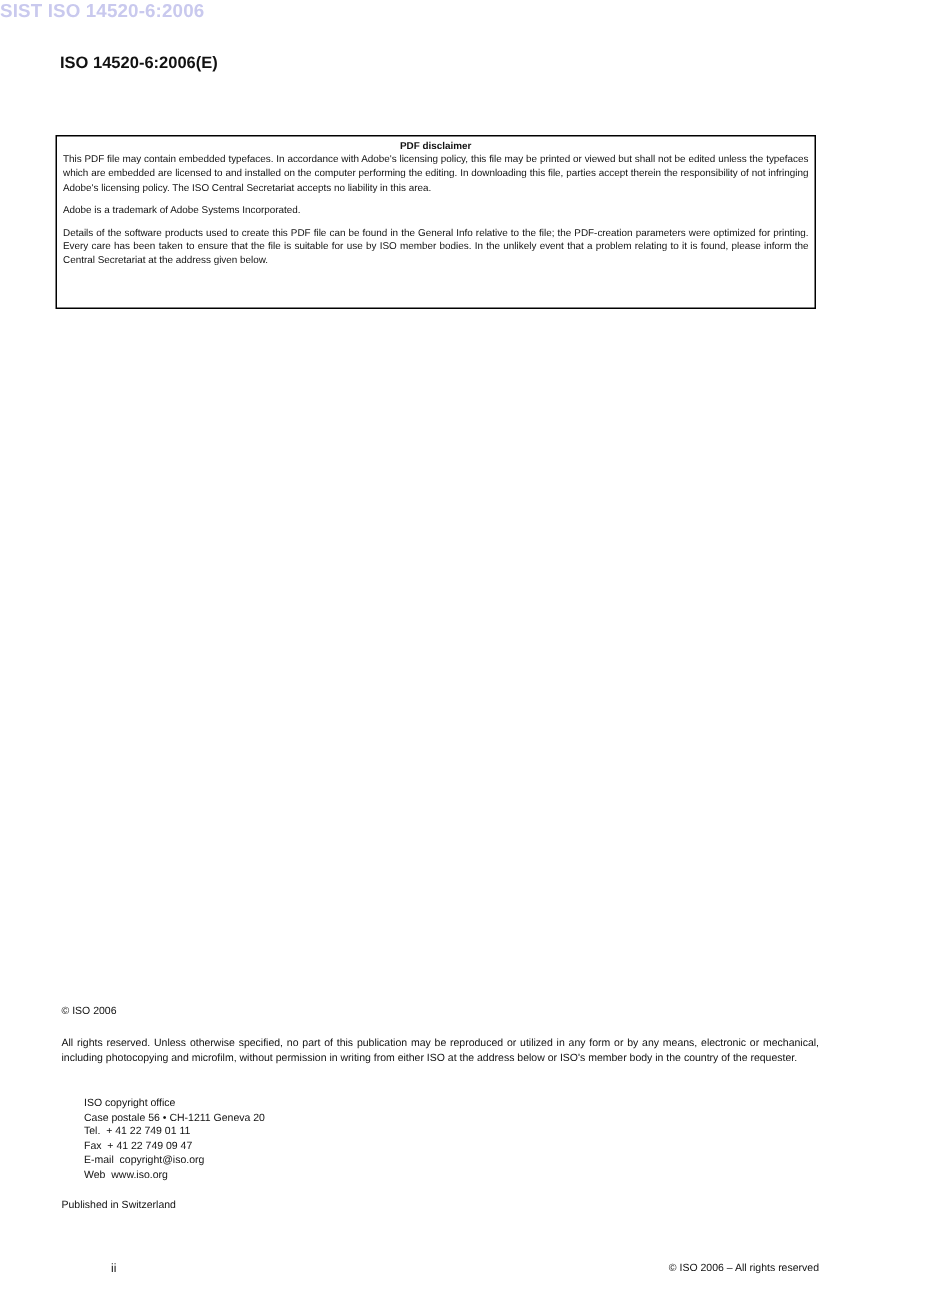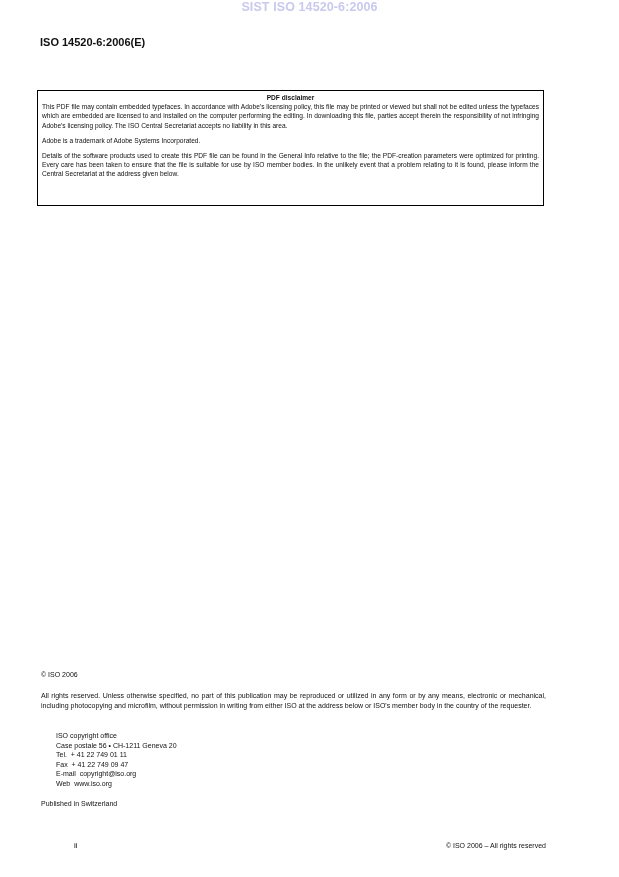--- a/index.html
+++ b/index.html
@@ -1,21 +1,21 @@
 <!DOCTYPE html>
 <html><head>
   <meta charset="utf-8">
   <style>
     html, body { margin: 0; padding: 0; }
     body {
       width: 619px; height: 877px; background: #ffffff; position: relative;
       font-family: "Liberation Sans", sans-serif; color: #111; overflow: hidden;
     }
     .watermark {
-      position: absolute; top: 0; left: 0; width: 619px; text-align: center;
+      position: absolute; top: 0; left: 0; width: 619px; text-align: left;
       font-weight: bold; font-size: 12.5px; color: #c9c9ee; top: 0px; letter-spacing: 0.1px;
     }
     .doc-id {
       position: absolute; left: 40px; top: 36px; font-weight: bold; font-size: 11px;
     }
     .disclaimer {
       position: absolute; left: 37px; top: 90px; width: 507px; height: 116px;
       border: 1px solid #000; box-sizing: border-box; padding: 2px 4px;
       font-size: 6.6px; line-height: 9.2px;
     }

